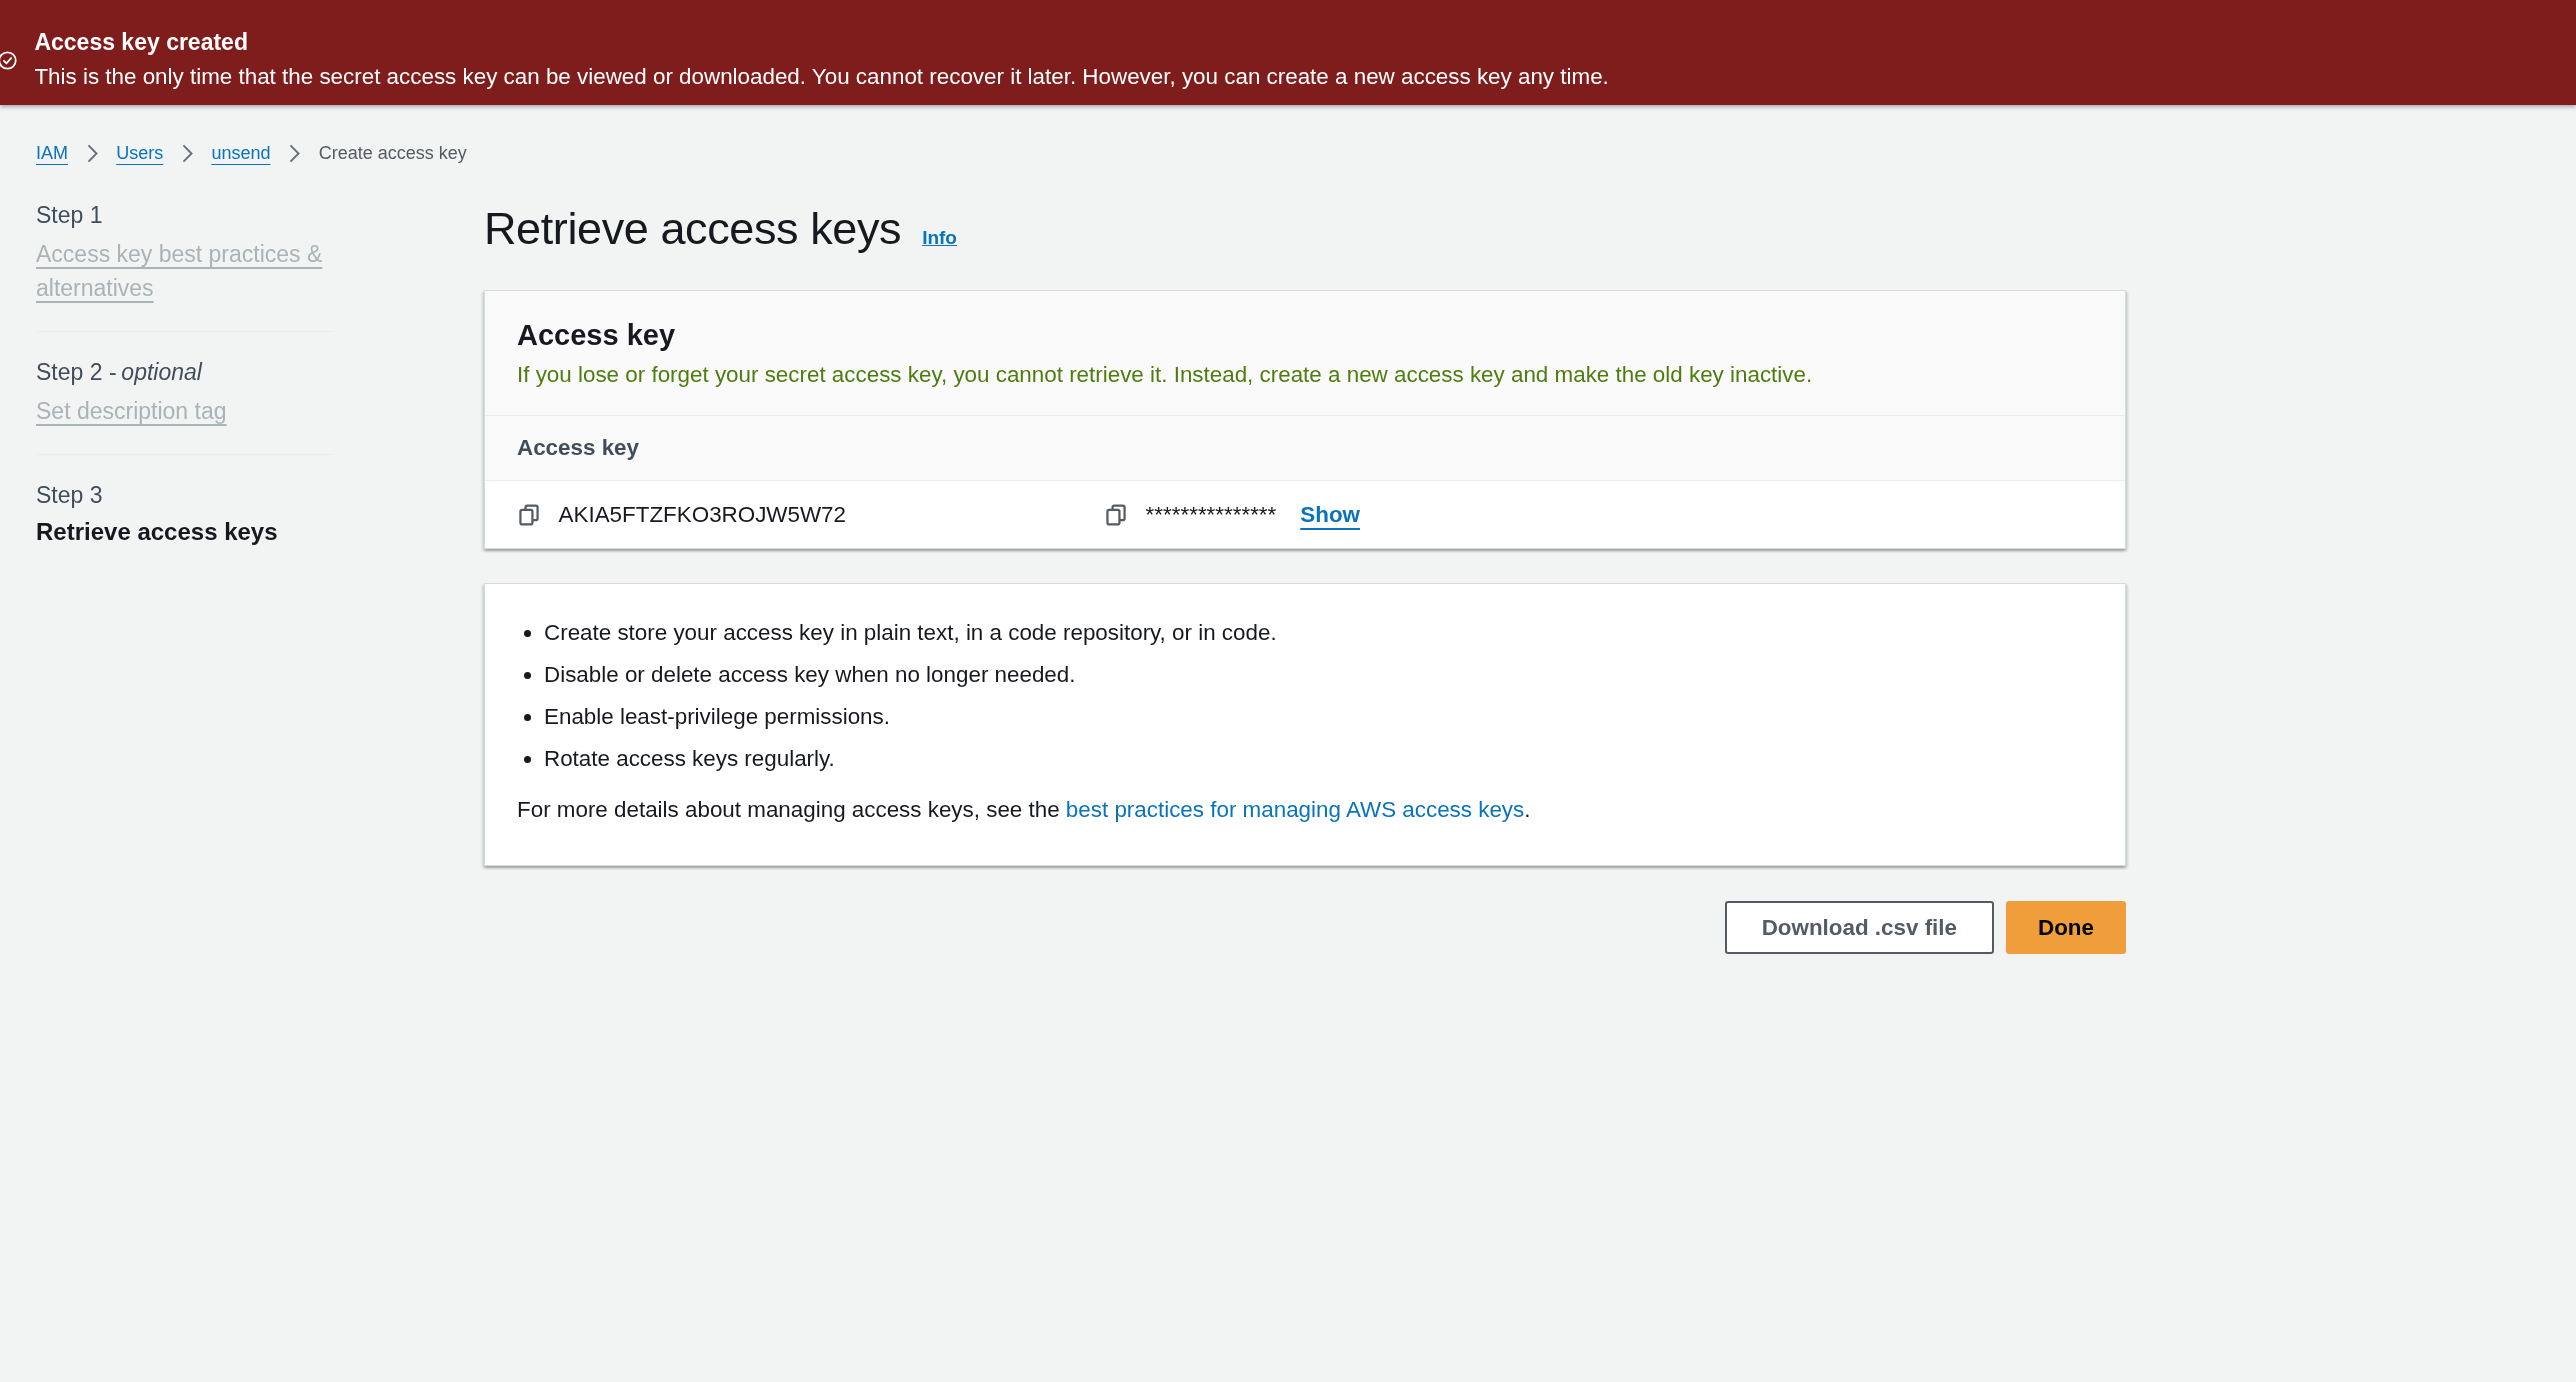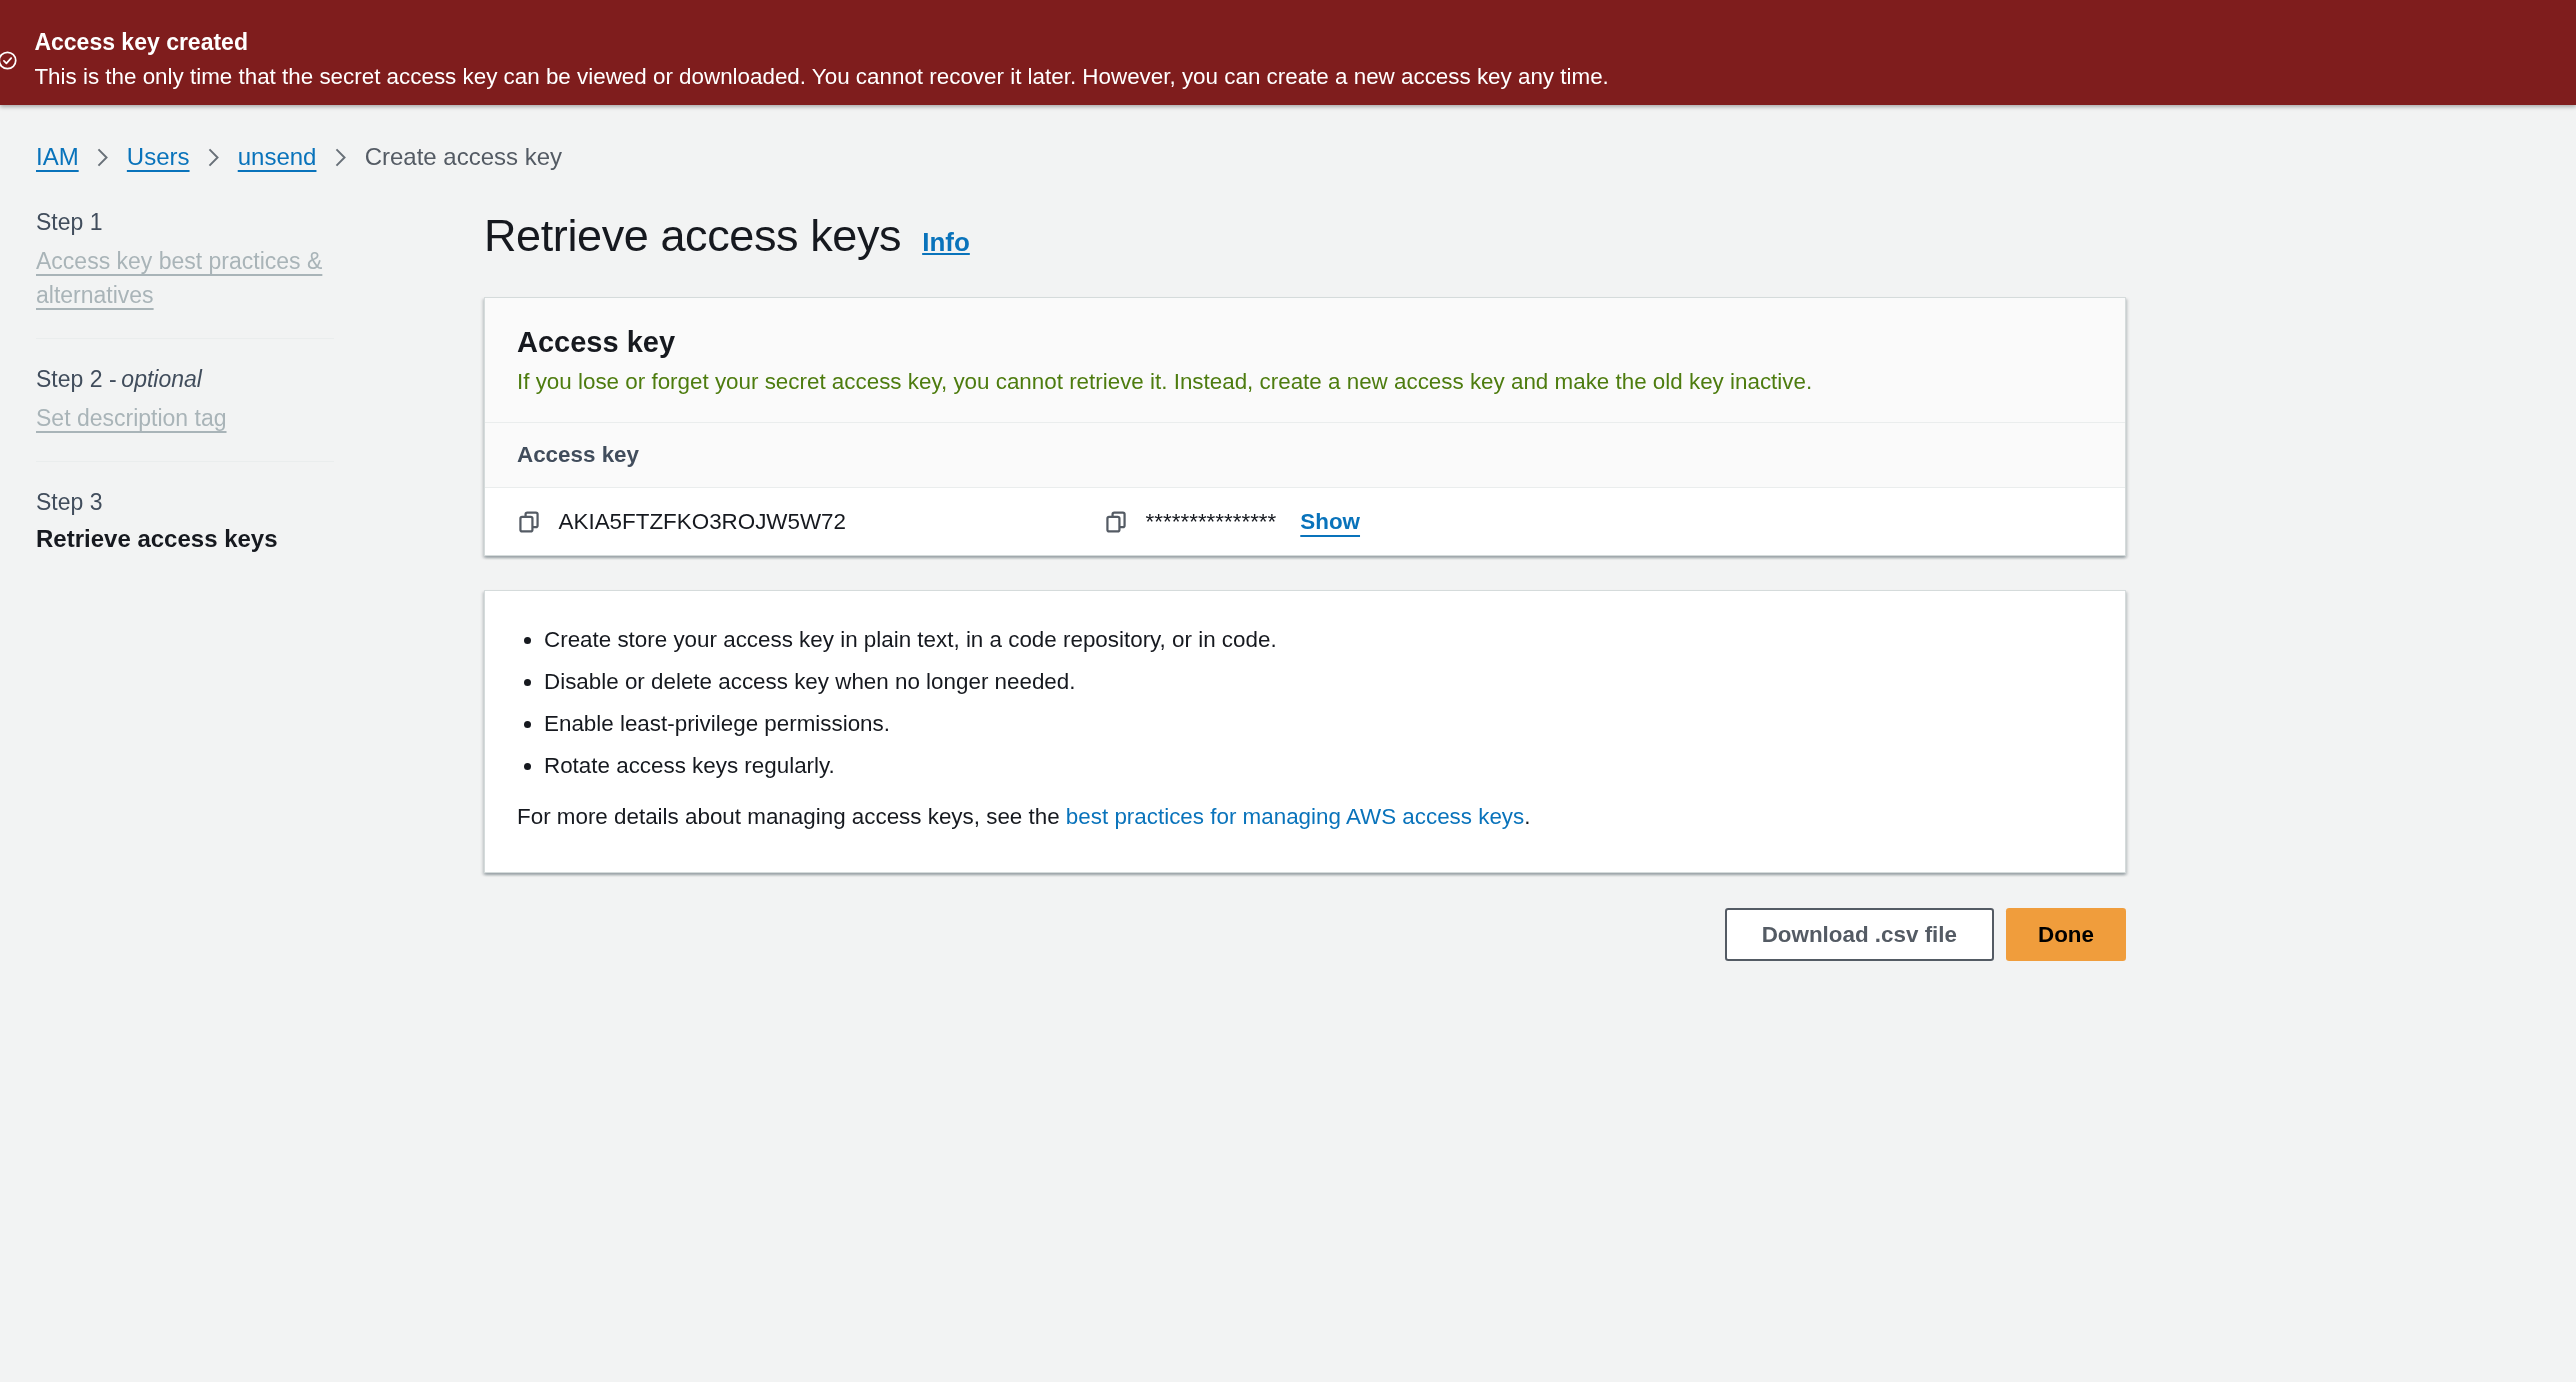--- a/index.html
+++ b/index.html
@@ -21,21 +21,21 @@
   }
   .flash-icon { flex:none; margin-left:-1.6px; margin-top:5.6px; }
   .flash-body { margin-left:17px; }
   .flash-title { font-size:23px; font-weight:700; line-height:30px; }
   .flash-msg { font-size:22.4px; font-weight:400; line-height:30px; margin-top:4.8px; }
 
   
   .breadcrumb {
     margin:38px 0 0 36px;
     display:flex; align-items:center; gap:17.6px;
-    font-size:24px;
+    font-size:18px;
   }
   .crumb-link { color:#0973bb; text-decoration:underline; text-underline-offset:4.8px; cursor:pointer; }
   .crumb-current { color:#545b64; }
   .chev { display:flex; }
 
   
   .content { display:flex; margin-top:38px; align-items:flex-start; }
 
   
   .steps { flex:none; width:304px; margin-left:36px; }
@@ -46,21 +46,21 @@
     font-size:23px; line-height:34px; color:#a9b4b8;
     text-decoration:underline; text-underline-offset:4.8px; cursor:pointer;
   }
   .step-div { border:none; border-top:1.6px solid #eaeded; width:298px; margin:26px 0 27px 0; }
   .step-current { margin-top:8px; font-size:24px; line-height:29px; font-weight:700; color:#16191f; }
 
   
   .main { margin-left:144px; width:1642px; }
   .h1-row { display:flex; align-items:baseline; gap:21px; }
   h1 { margin:0; font-size:45px; font-weight:400; line-height:54px; letter-spacing:-0.4px; color:#16191f; }
-  .info-link { font-size:26px; font-weight:700; color:#0973bb; cursor:pointer;text-decoration:underline; }
+  .info-link { font-size:19px; font-weight:700; color:#0973bb; cursor:pointer;text-decoration:underline; }
 
   
   .card {
     margin-top:34px; background:#ffffff;
     border:0.8px solid #d5dbdb;
     box-shadow:0 1.6px 2.4px rgba(0,28,36,.22), 1.6px 1.6px 2.4px rgba(0,28,36,.10), -1.6px 1.6px 2.4px rgba(0,28,36,.10);
   }
   .card-header { background:#fafafa; border-bottom:1.6px solid #eaeded; padding:27px 32px; }
   .card-header h2 { margin:0; font-size:29px; font-weight:700; line-height:35px; color:#16191f; }
   .card-desc { margin:8px 0 0; font-size:22.4px; line-height:27px; color:#4d7c0f; }

